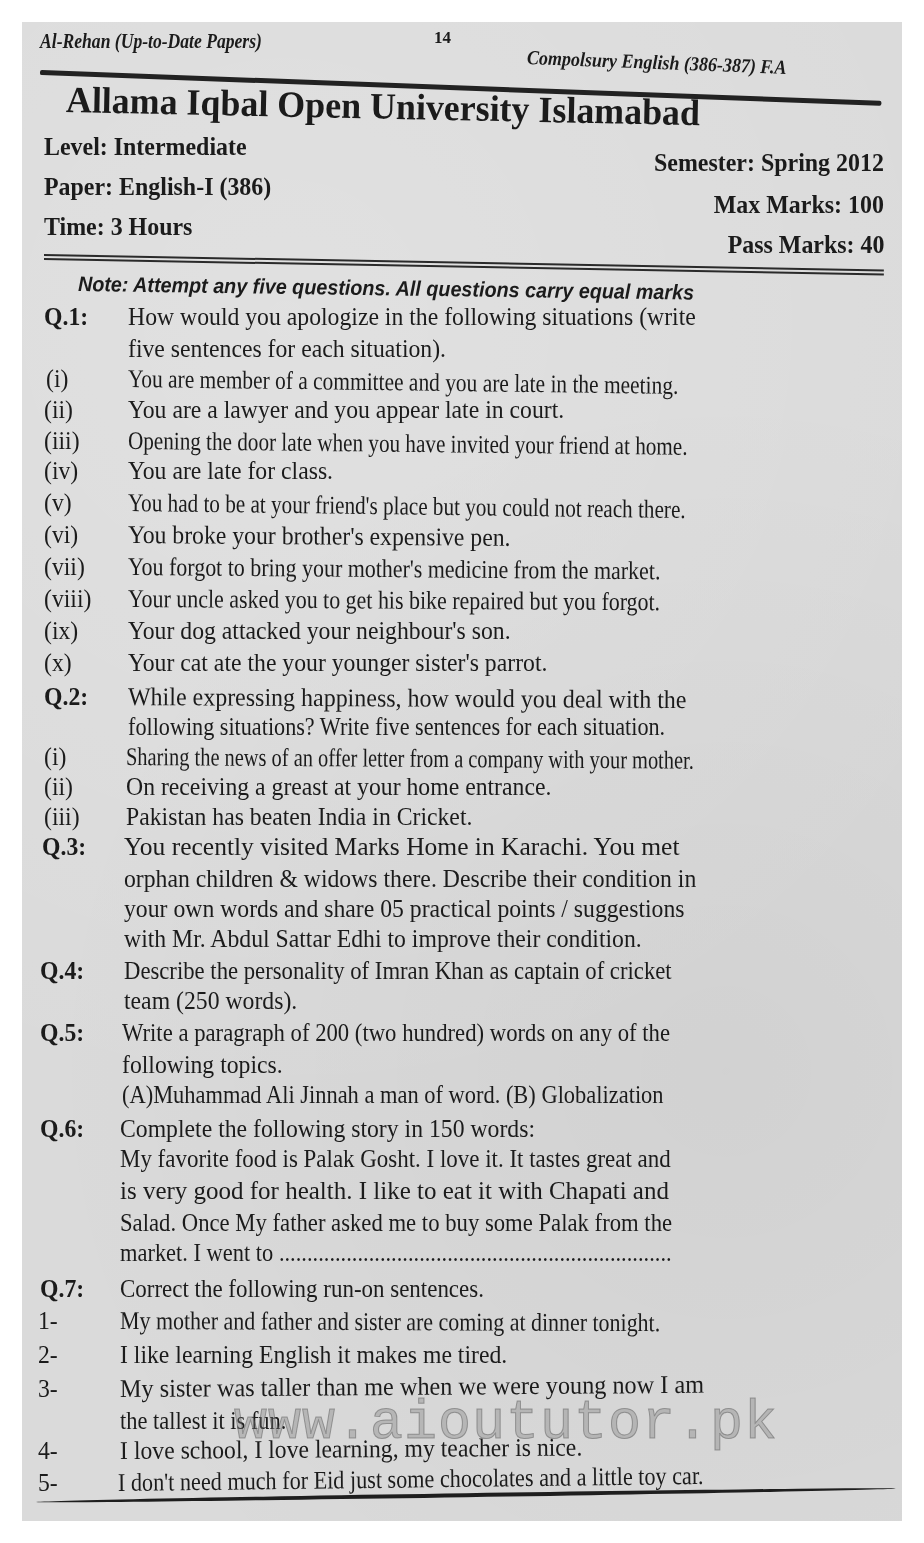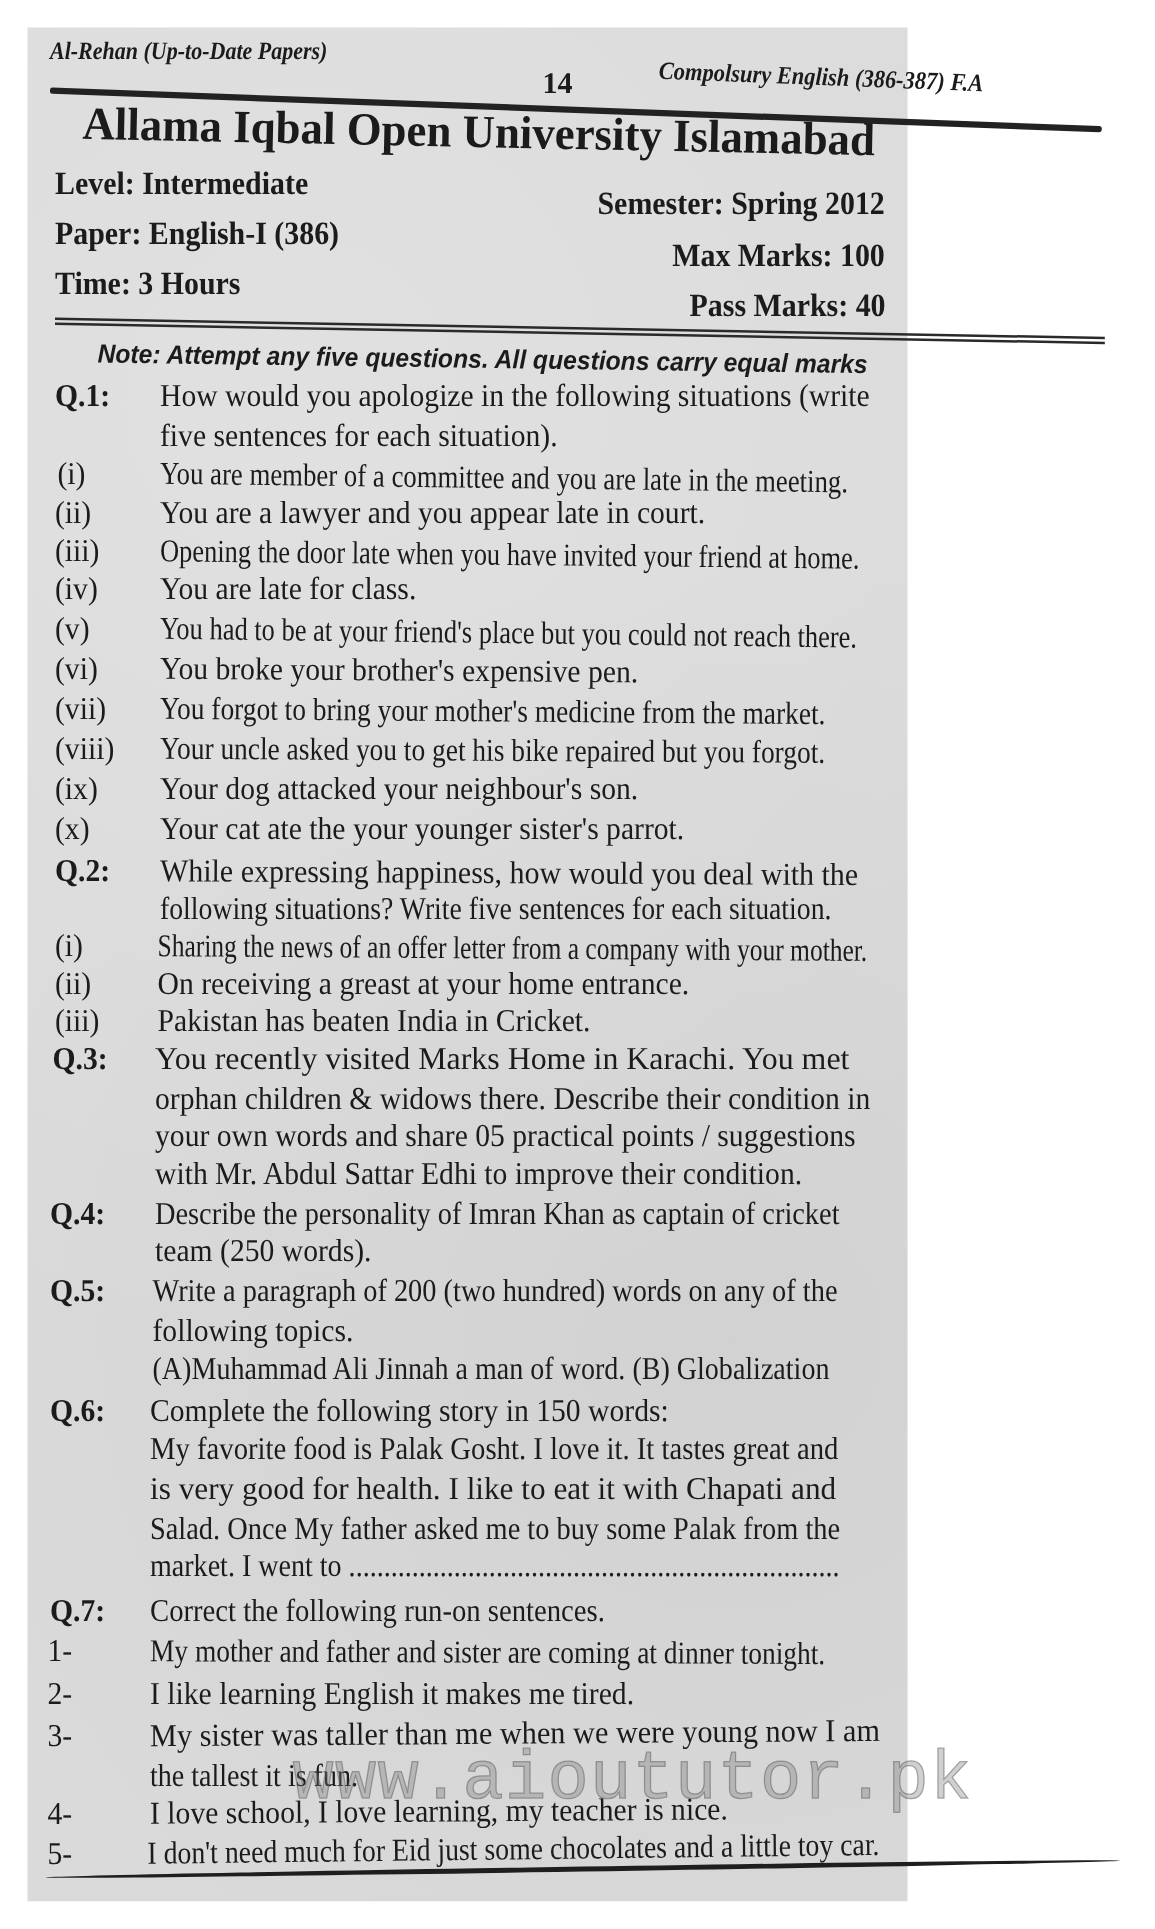--- a/index.html
+++ b/index.html
@@ -1,27 +1,27 @@
 <!DOCTYPE html>
 <html><head>
 <meta charset="utf-8">
 <style>
   html, body { margin: 0; padding: 0; background: #ffffff; }
   body { width: 924px; height: 1543px; position: relative; overflow: hidden; }
   .paper {
-    position: absolute; left: 22px; top: 22px; width: 704px; height: 1499px;
+    position: absolute; left: 22px; top: 22px; width: 880px; height: 1499px;
     background: #dadada;
     background-image: radial-gradient(circle at 30% 20%, rgba(255,255,255,0.18), rgba(0,0,0,0) 60%),
                       radial-gradient(circle at 80% 70%, rgba(0,0,0,0.04), rgba(0,0,0,0) 55%);
     color: #1b1b1b;
     font-family: "Liberation Serif", "DejaVu Serif", serif;
   }
   .abs { position: absolute; white-space: nowrap; }
   .hdr-left { left: 18px; top: 8px; font-size: 20px; font-style: italic; font-weight: bold; transform: scaleX(0.88); transform-origin: left; }
-  .hdr-page { left: 412px; top: 6px; font-size: 24px; font-weight: bold; margin-top: 26px; }
+  .hdr-page { left: 412px; top: 6px; font-size: 17px; font-weight: bold; }
   .hdr-right { left: 505px; top: 24px; font-size: 20px; font-style: italic; font-weight: bold; transform: rotate(2.2deg) scaleX(0.9); transform-origin: left; }
   .rule-top { left: 18px; top: 48px; width: 842px; height: 5px; background: #222; transform: rotate(2.1deg); transform-origin: left; border-radius: 2px; }
   .title { left: 44px; top: 56px; font-size: 37px; font-weight: bold; transform: rotate(1.2deg) scaleX(0.97); transform-origin: left; }
   .meta-l { left: 22px; font-size: 26px; font-weight: bold; transform: scaleX(0.92); transform-origin: left; }
   .meta-r { font-size: 26px; font-weight: bold; transform: scaleX(0.92); transform-origin: right; }
   .rule-mid { left: 22px; width: 840px; height: 2px; background: #2a2a2a; transform: rotate(1.05deg); transform-origin: left; }
   .note { left: 56px; top: 250px; font-family: "Liberation Sans", "DejaVu Sans", sans-serif; font-size: 21px; font-style: italic; font-weight: bold; transform: rotate(0.8deg) scaleX(0.94); transform-origin: left; }
   .line { position: absolute; white-space: nowrap; font-size: 25.5px; transform-origin: left; transform: scaleX(0.93); }
   .qnum { position: absolute; font-weight: bold; font-size: 25.5px; white-space: nowrap; transform: scaleX(0.93); transform-origin: left; }
   .roman { position: absolute; font-size: 25.5px; white-space: nowrap; transform: scaleX(0.93); transform-origin: left; }

